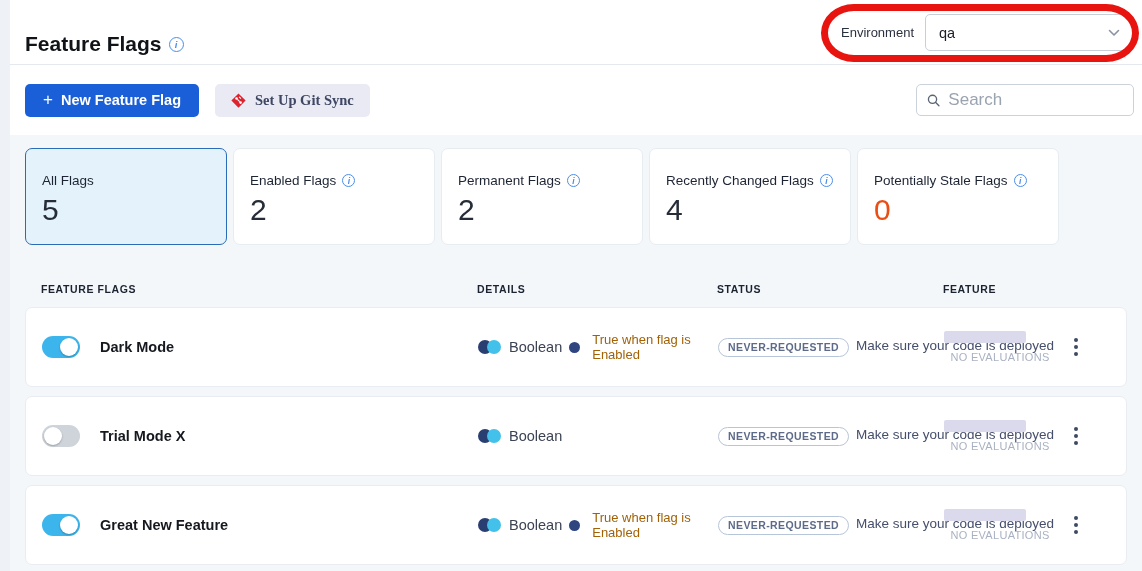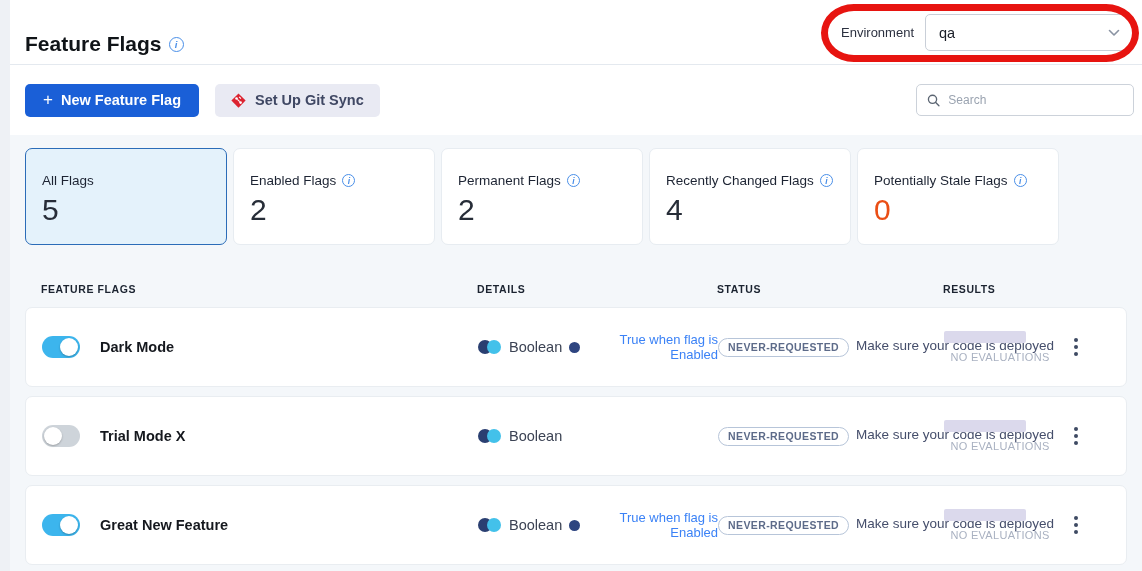--- a/index.html
+++ b/index.html
@@ -90,21 +90,21 @@
     cursor: pointer;
   }
   .btn-plus { font-size: 17px; font-weight: 400; margin-top: -1px; }
   .btn-gitsync {
     height: 33px;
     margin-left: 16px;
     background: #e9eaf3;
     color: #3f4763;
     border: none;
     border-radius: 5px;
-    font-family: Liberation Sans, sans-serif;
+    font-family: Liberation Serif, serif;
     font-size: 14.5px;
     font-weight: 700;
     padding: 0 16px;
     display: flex;
     align-items: center;
     gap: 9px;
     cursor: pointer;
     justify-content: flex-end;
   }
   .search-box {
@@ -114,21 +114,21 @@
     border-radius: 5px;
     background: #fff;
     display: flex;
     align-items: center;
     padding: 0 10px;
     gap: 8px;
   }
   .search-box input {
     border: none; outline: none;
     font-family: inherit;
-    font-size: 12px;
+    font-size: 17px;
     color: #333;
     width: 100%;
     background: transparent;
   }
   .search-box input::placeholder { color: #9aa3b0; }
 
   
   .content {
     background: #f4f7fa;
     height: 436px;
@@ -219,21 +219,21 @@
   .bool-icon .c1 {
     position: absolute; left: 0; top: 0;
     width: 14px; height: 14px; border-radius: 50%;
     background: #2a3f71;
   }
   .bool-icon .c2 {
     position: absolute; left: 9px; top: 0;
     width: 14px; height: 14px; border-radius: 50%;
     background: #43c1ea;
   }
-  .details-line2 { display: flex; align-items: center; gap: 0; font-size: 13px; color: #3b82f6; text-align: right; }
+  .details-line2 { display: flex; align-items: center; gap: 12px; font-size: 13px; color: #a16207; }
   .default-dot { width: 11px; height: 11px; border-radius: 50%; flex-shrink: 0; }
   .default-dot.dot-navy { background: #2e4580; }
   .default-dot.dot-cyan { background: #46c5ee; }
 
   .status-cell { display: flex; align-items: flex-start; gap: 7px; }
   .status-badge {
     border: 1px solid #b7c5d9;
     border-radius: 10px;
     padding: 2px 9px 3px;
     font-size: 10.5px;
@@ -364,21 +364,21 @@
           <span class="info-icon">i</span>
         </div>
         <div class="stat-value accent">0</div>
       </div>
     </div>
 
     <div class="thead grid-cols">
       <div>FEATURE FLAGS</div>
       <div>DETAILS</div>
       <div>STATUS</div>
-      <div>RESULTS</div>
+      <div>FEATURE</div>
       <div></div>
     </div>
 
     <div class="rows">
 
       <div class="flag-row grid-cols">
         <div class="flag-cell">
           <div class="toggle on">
               <div class="knob"></div>
             </div>

